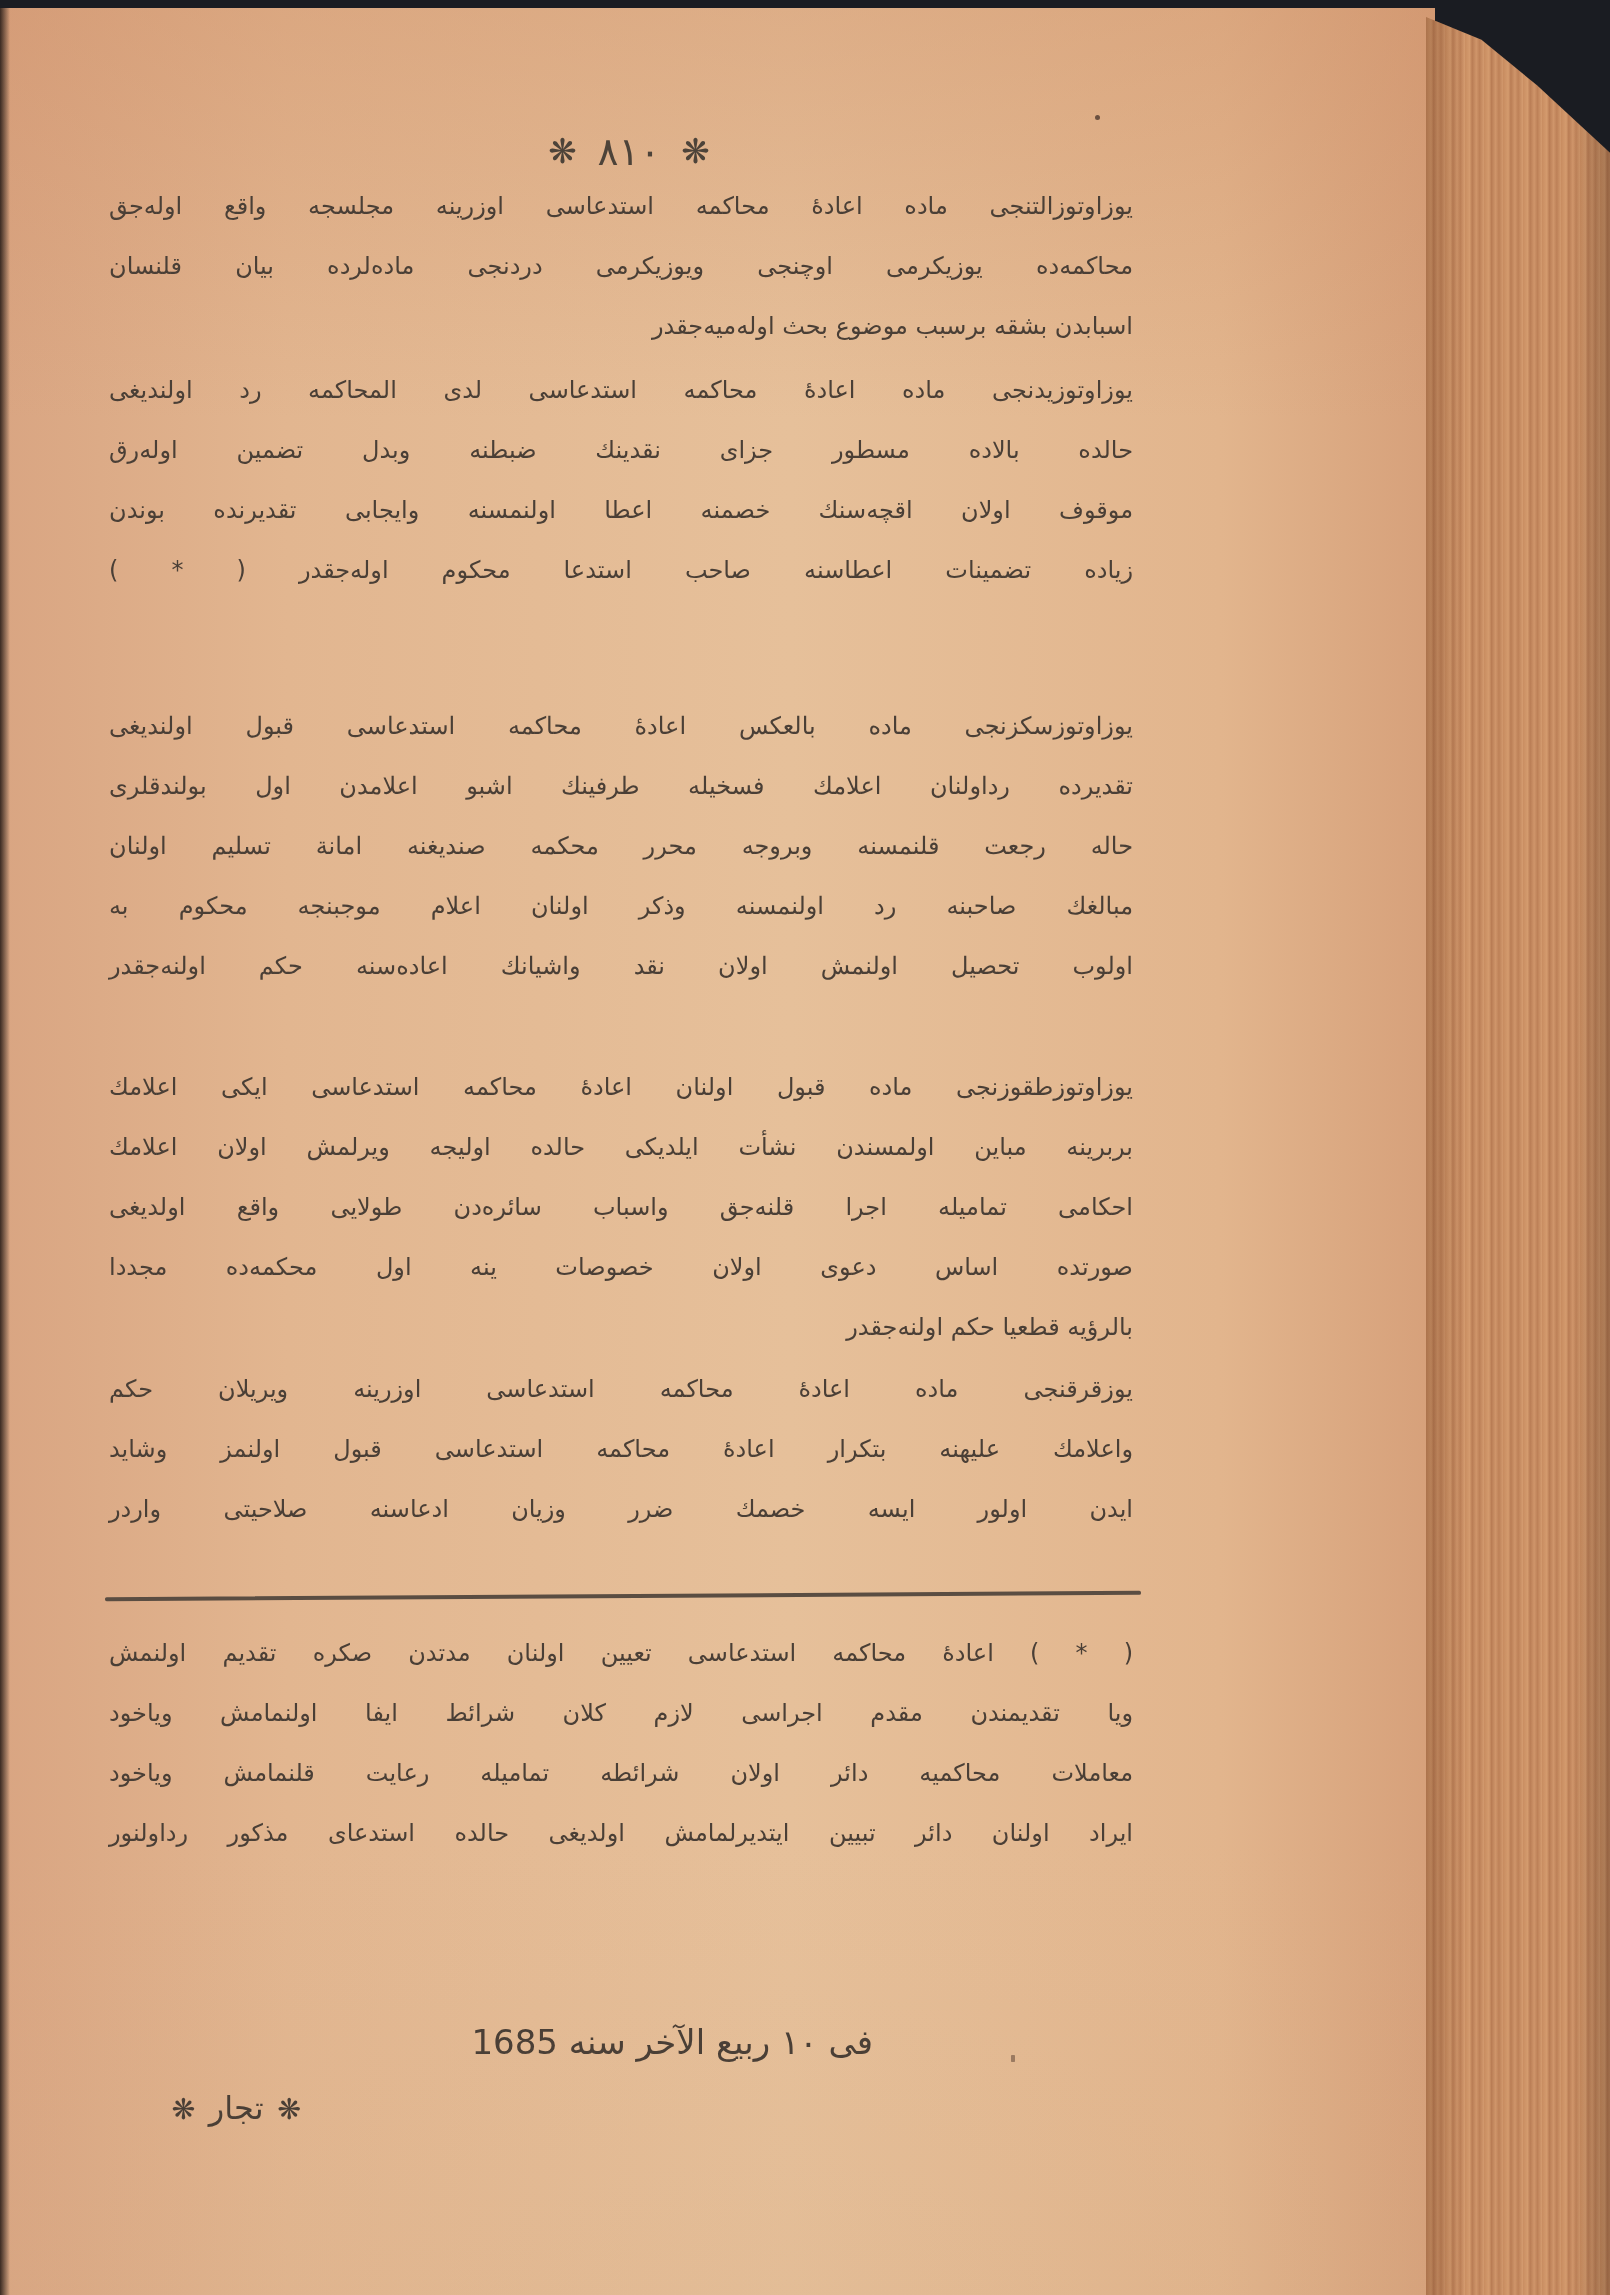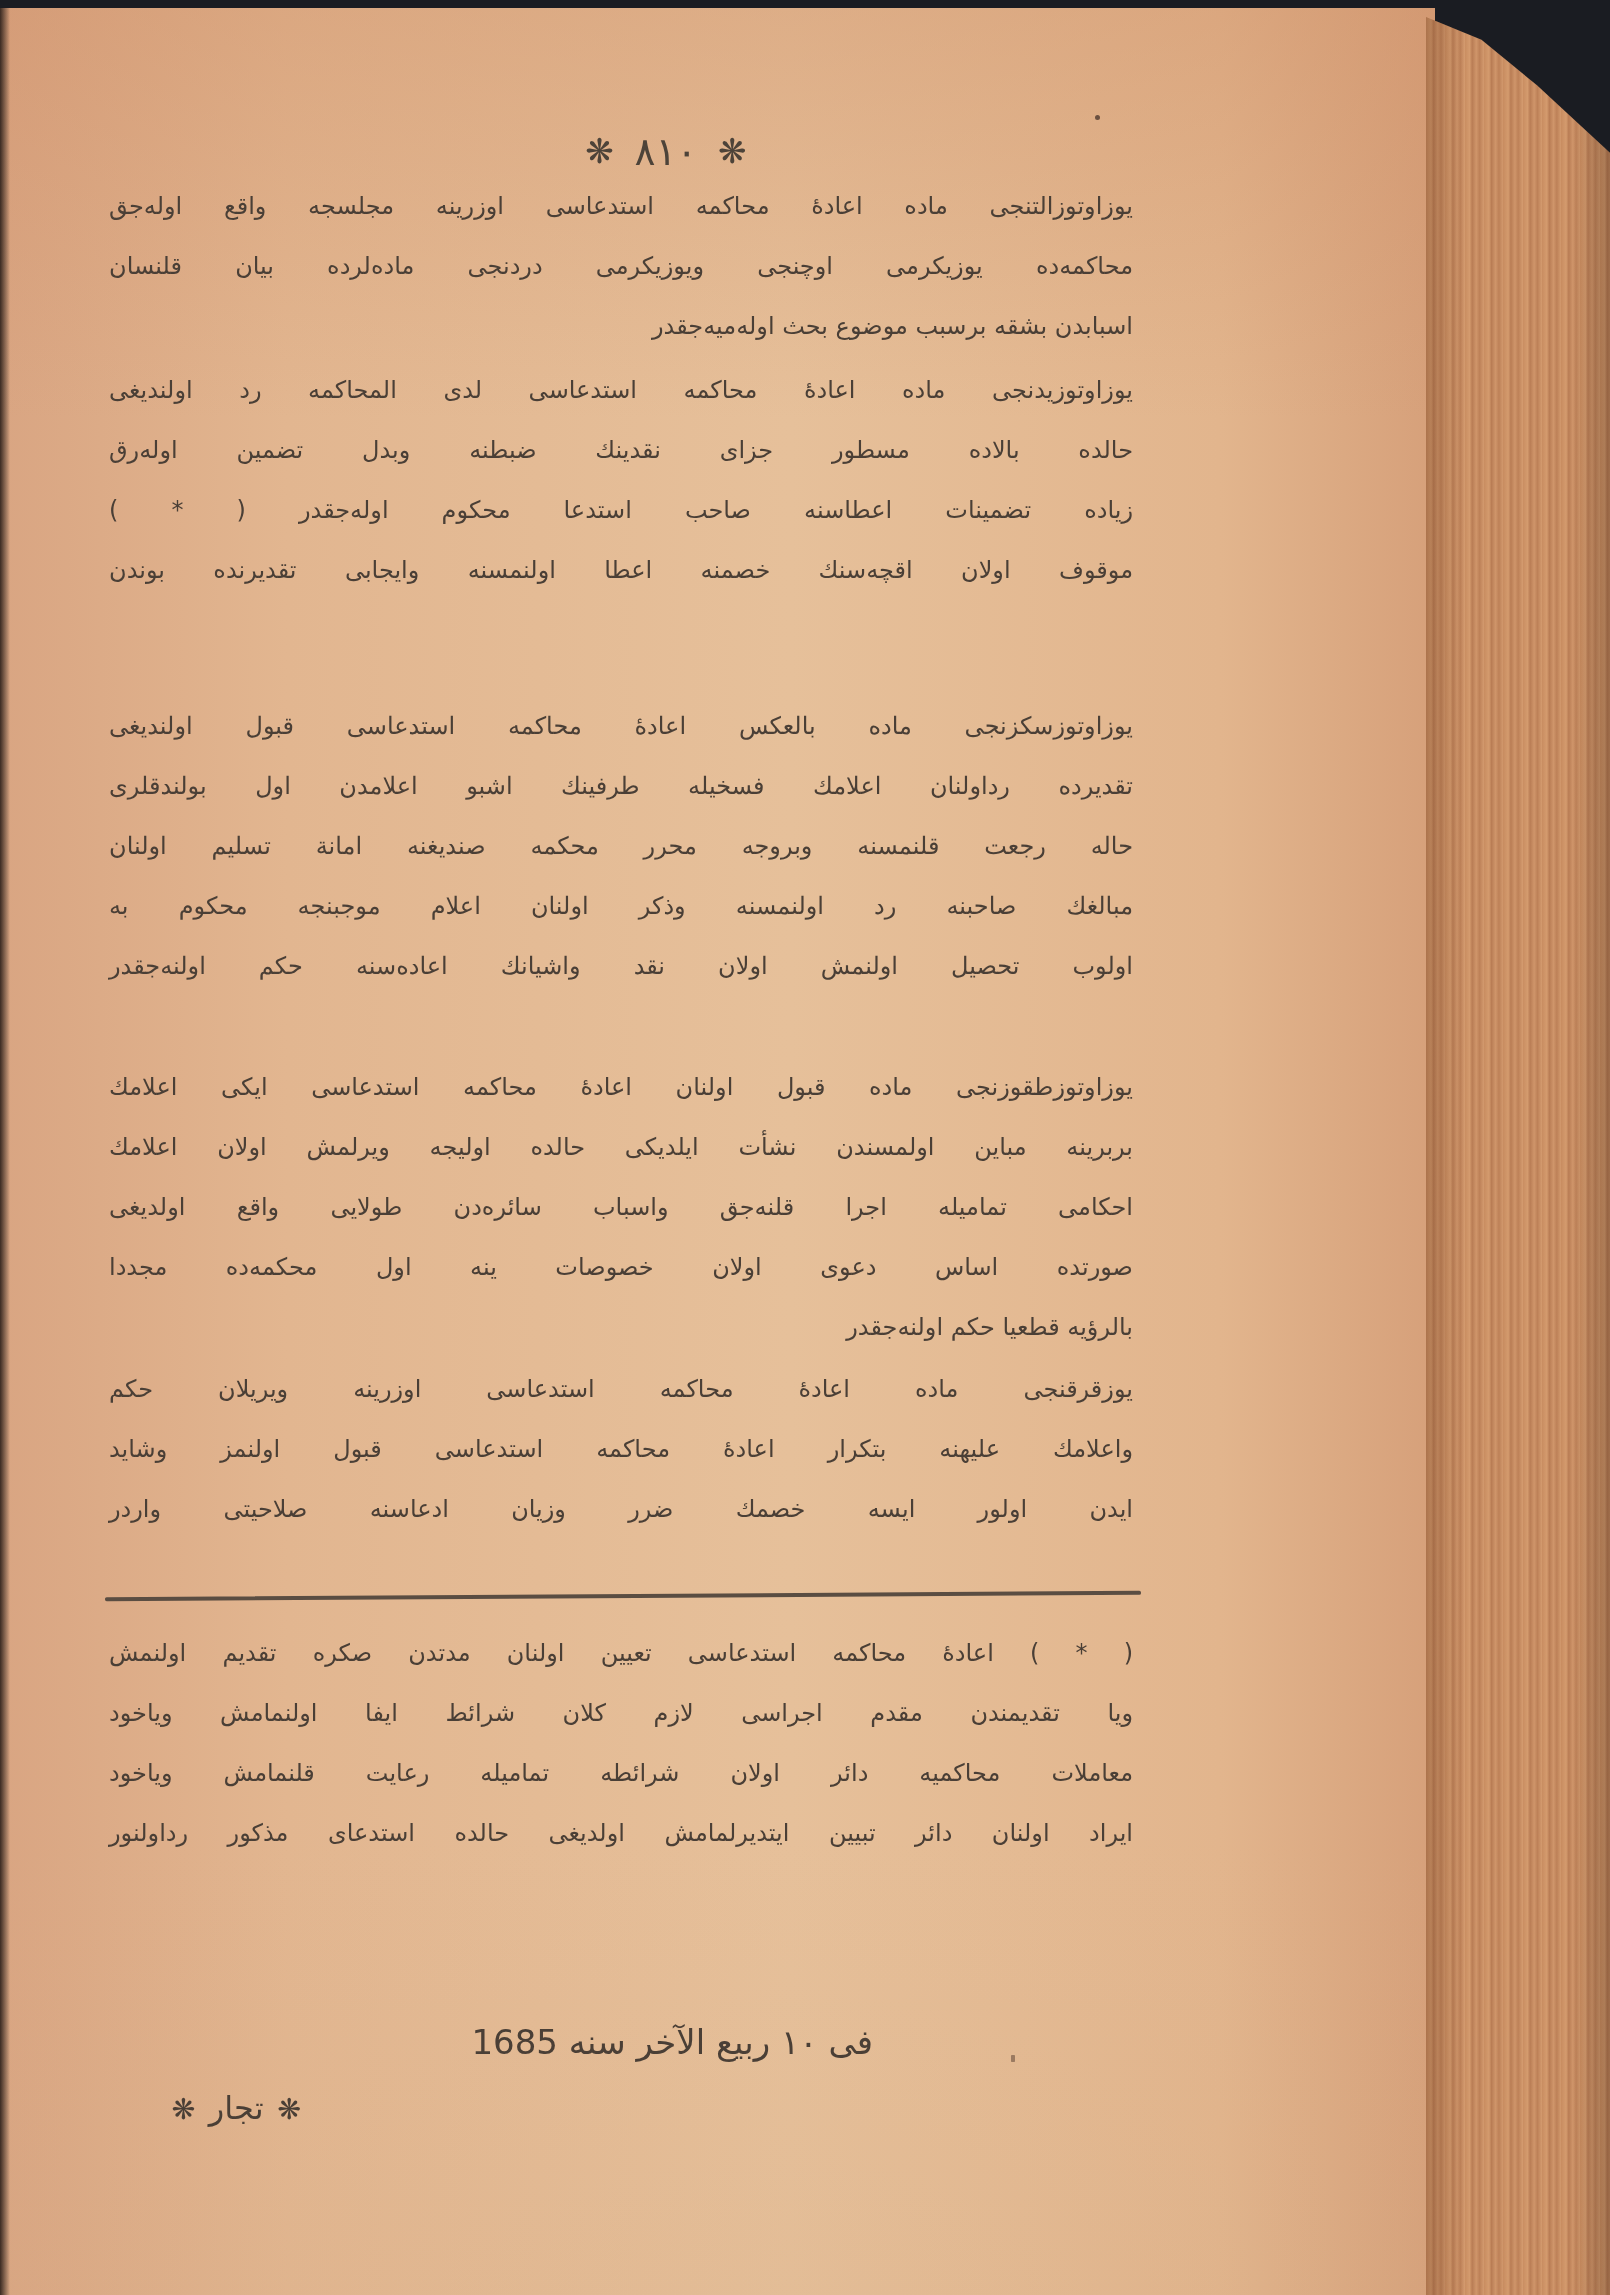--- a/index.html
+++ b/index.html
@@ -54,21 +54,21 @@
       width: 1024px;
       direction: rtl;
       color: #4a3f36;
       font-family: "DejaVu Sans", sans-serif;
     }
     .header {
       position: absolute;
       top: 117px;
       left: 503px;
       width: 252px;
-      text-align: right;
+      text-align: center;
       font-size: 39px;
       color: #4d4339;
       direction: ltr;
     }
     .header .orn {
       font-size: 34px;
       display: inline-block;
       vertical-align: middle;
       margin: 0 8.4px;
     }
@@ -142,22 +142,22 @@
 
   <div class="text-block" style="top:168px;">
     <div class="line">يوزاوتوزالتنجى ماده    اعادهٔ محاكمه استدعاسى اوزرينه مجلسجه واقع اوله‌جق</div>
     <div class="line">محاكمه‌ده يوزيكرمى اوچنجى ويوزيكرمى دردنجى ماده‌لرده بيان قلنسان</div>
     <div class="line last">اسبابدن بشقه برسبب موضوع بحث اوله‌ميه‌جقدر</div>
   </div>
 
   <div class="text-block" style="top:352px;">
     <div class="line">يوزاوتوزيدنجى ماده    اعادهٔ محاكمه استدعاسى لدى المحاكمه رد اولنديغى</div>
     <div class="line">حالده بالاده مسطور جزاى نقدينك ضبطنه وبدل تضمين اوله‌رق</div>
+    <div class="line">موقوف اولان اقچه‌سنك خصمنه اعطا اولنمسنه وايجابى تقديرنده بوندن</div>
     <div class="line">زياده تضمينات اعطاسنه صاحب استدعا محكوم اوله‌جقدر ( * )</div>
-    <div class="line">موقوف اولان اقچه‌سنك خصمنه اعطا اولنمسنه وايجابى تقديرنده بوندن</div>
   </div>
 
   <div class="text-block" style="top:688px;font-family:Liberation Serif, serif;">
     <div class="line">يوزاوتوزسكزنجى ماده    بالعكس اعادهٔ محاكمه استدعاسى قبول اولنديغى</div>
     <div class="line">تقديرده رداولنان اعلامك فسخيله طرفينك اشبو اعلامدن اول بولندقلرى</div>
     <div class="line">حاله رجعت قلنمسنه وبروجه محرر محكمه صنديغنه امانة تسليم اولنان</div>
     <div class="line">مبالغك صاحبنه رد اولنمسنه وذكر اولنان اعلام موجبنجه محكوم به</div>
     <div class="line">اولوب تحصيل اولنمش اولان نقد واشيانك اعاده‌سنه حكم اولنه‌جقدر</div>
   </div>
 

